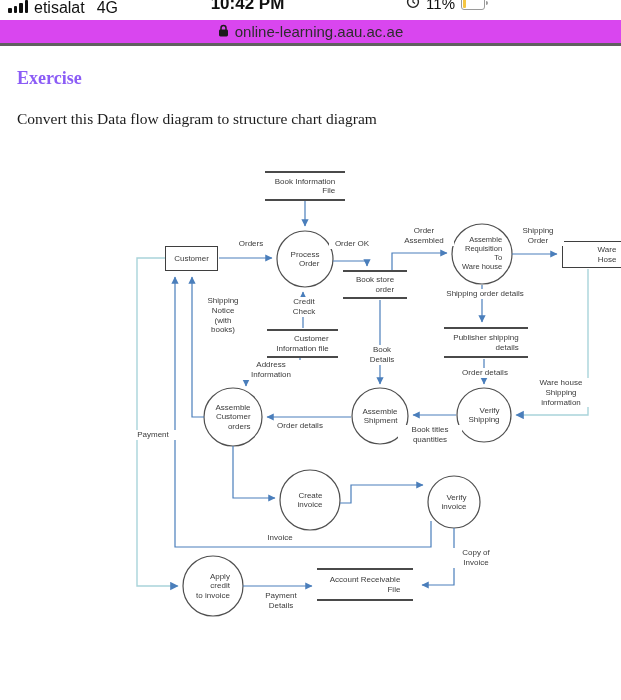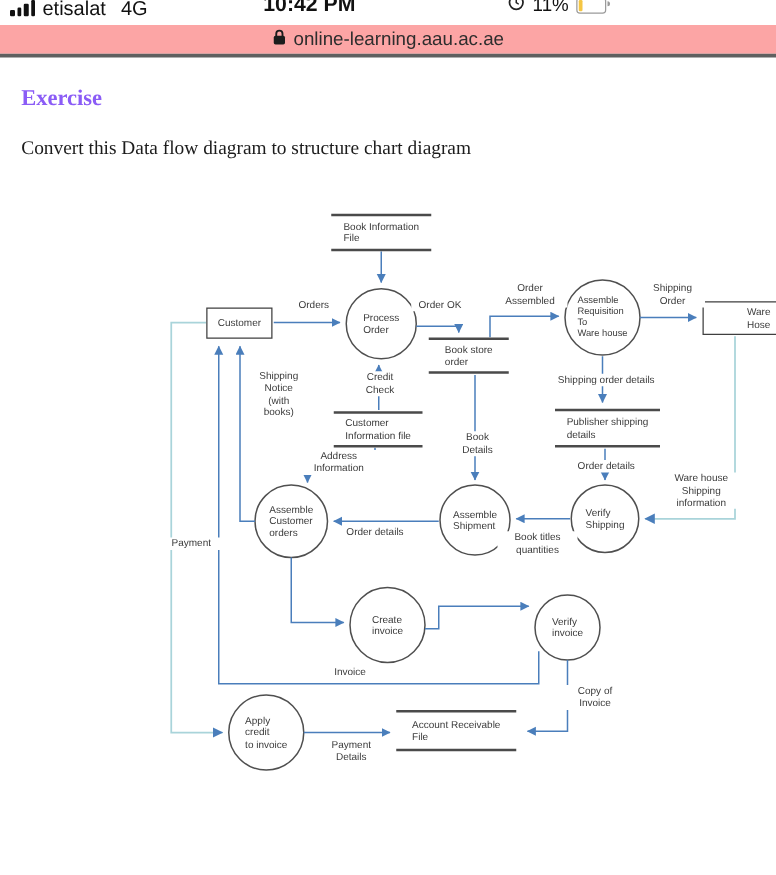--- a/index.html
+++ b/index.html
@@ -11,32 +11,32 @@
               color:#111;font-size:16px;}
   .sb-left{position:absolute;left:8px;top:0;display:flex;align-items:flex-end;gap:6px;height:24px;}
   .sb-center{position:absolute;left:0;width:100%;text-align:center;top:1px;font-weight:700;font-size:17px;}
   .sb-right{position:absolute;right:10px;top:2px;display:flex;align-items:center;gap:6px;font-size:15px;}
   .bars{display:flex;align-items:flex-end;gap:2px;height:13px;margin-bottom:4px;}
   .bars i{display:block;width:3.5px;background:#111;border-radius:1px;}
   .battery{position:relative;width:22px;height:11px;border:1.5px solid #9a9a9a;border-radius:3px;}
   .battery:after{content:"";position:absolute;right:-4px;top:2.5px;width:2px;height:4px;background:#9a9a9a;border-radius:0 2px 2px 0;}
   .battery b{position:absolute;left:1px;top:1px;bottom:1px;width:3px;background:#f5c643;border-radius:1px;}
   
-  .url-bar{position:absolute;left:0;top:20px;width:621px;height:23px;background:#fca5a5;
+  .url-bar{position:absolute;left:0;top:20px;width:621px;height:23px;background:#d946ef;
            display:flex;align-items:center;justify-content:center;gap:6px;color:#2d2d2d;font-size:15px;}
   .chrome-divider{position:absolute;left:0;top:43px;width:621px;height:2.5px;background:#606060;}
   
   .heading{position:absolute;left:17px;top:68px;font-family:"Liberation Serif",serif;
            font-weight:700;font-size:18px;color:#8b5cf6;}
   .instruction{position:absolute;left:17px;top:110px;font-family:"Liberation Serif",serif;
                font-size:15.5px;color:#1c1c1c;}
   
   .diagram-svg{position:absolute;left:0;top:0;width:621px;height:700px;z-index:1;}
   .dnode{position:absolute;z-index:2;display:flex;align-items:center;justify-content:center;
-         text-align:left;font-size:8px;line-height:1.18;color:#3b3b3b;white-space:pre-line;}
+         text-align:right;font-size:8px;line-height:1.18;color:#3b3b3b;white-space:pre-line;}
   .entity{border:1.5px solid #3f3f3f;background:#fff;}
   .proc{border-radius:50%;}
   .store{border-top:2px solid #4a4a4a;border-bottom:2px solid #4a4a4a;background:#fff;}
   .flabel{position:absolute;z-index:3;text-align:center;font-size:8px;line-height:1.22;
           color:#3b3b3b;white-space:pre-line;background:#fff;padding:0 1px;}
 </style>
 </head>
 <body>
 
 <div class="screen">
@@ -171,21 +171,21 @@
   <div class="flabel" style="left:512px;top:226px;width:50px;">Shipping
 Order</div>
   <div class="flabel" style="left:196px;top:296px;width:52px;">Shipping
 Notice
 (with
 books)</div>
   <div class="flabel" style="left:281px;top:297px;width:44px;">Credit
 Check</div>
   <div class="flabel" style="left:359px;top:345px;width:44px;">Book
 Details</div>
-  <div class="flabel" style="left:432px;top:299px;width:104px;">Shipping order details</div>
+  <div class="flabel" style="left:432px;top:289px;width:104px;">Shipping order details</div>
   <div class="flabel" style="left:238px;top:360px;width:64px;">Address
 Information</div>
   <div class="flabel" style="left:267px;top:421px;width:64px;">Order details</div>
   <div class="flabel" style="left:452px;top:368px;width:64px;">Order details</div>
   <div class="flabel" style="left:528px;top:378px;width:64px;">Ware house
 Shipping
 information</div>
   <div class="flabel" style="left:398px;top:425px;width:62px;">Book titles
 quantities</div>
   <div class="flabel" style="left:130px;top:430px;width:44px;">Payment</div>

